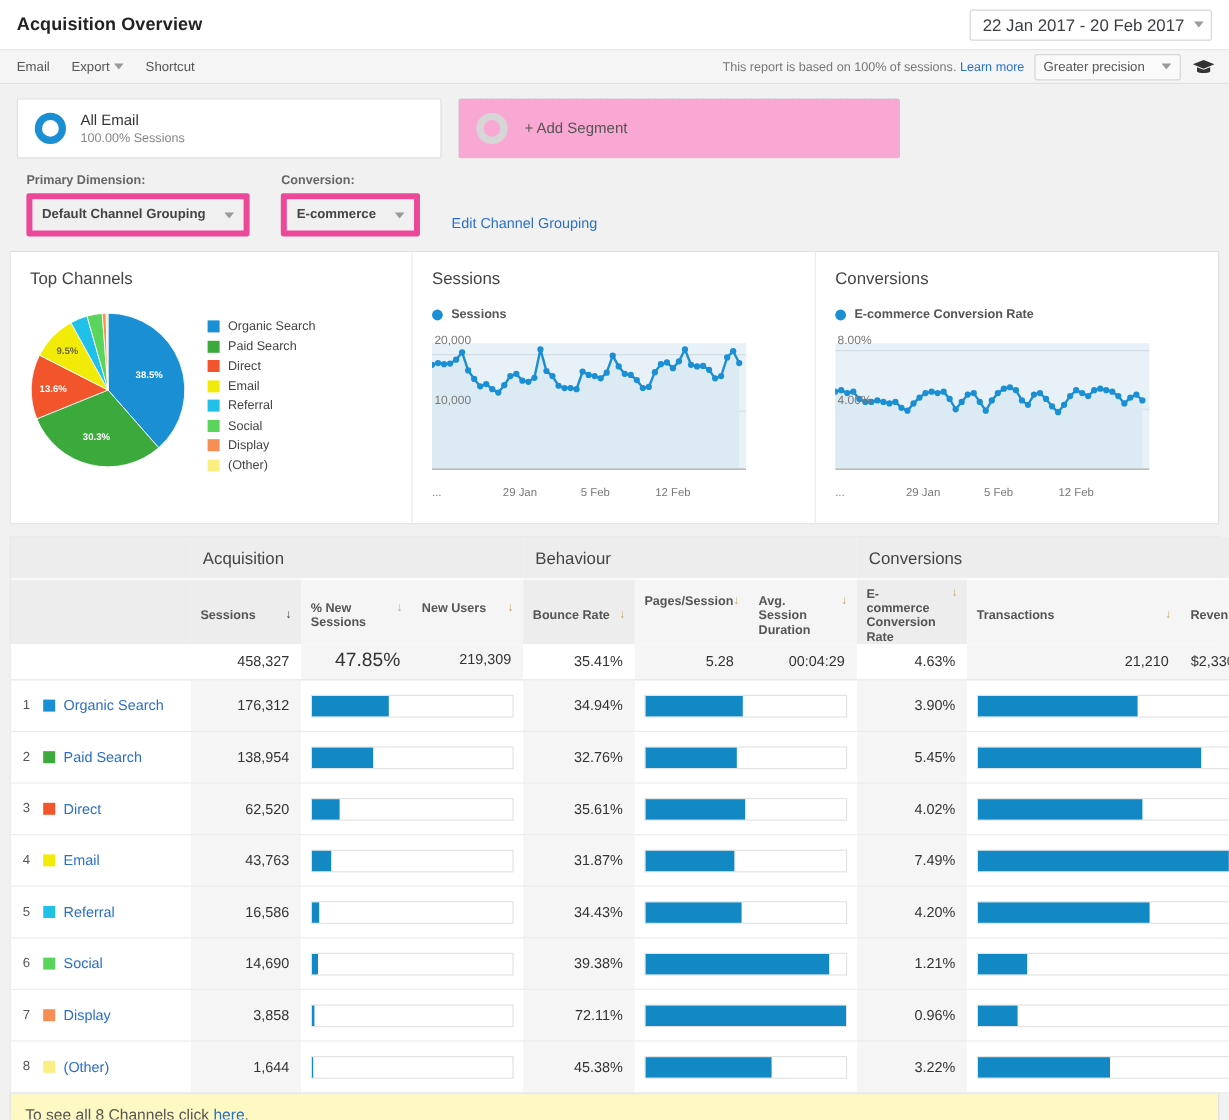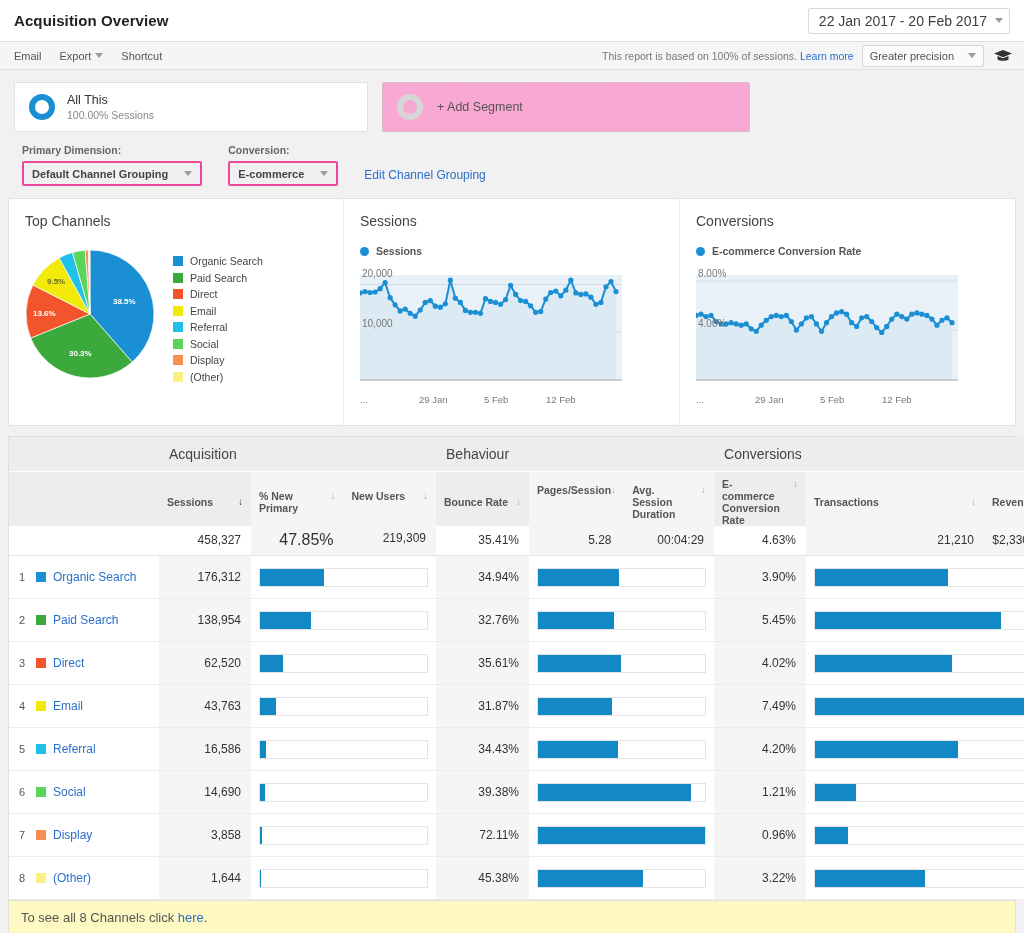--- a/index.html
+++ b/index.html
@@ -61,22 +61,22 @@
   .donut.grey { border-color:#d6d6d6; }
   .seg-name { font-size:12.5px; color:#333; line-height:15px; }
   .seg-sub { font-size:10.5px; color:#888; line-height:14px; }
   .seg-addtext { font-size:12.5px; color:#555; }
 
   
   .dimrow { padding:12px 14px 12px 22px; display:flex; align-items:flex-end; gap:26px; }
   .dim-group { display:flex; flex-direction:column; gap:5px; }
   .dim-label { font-size:10.5px; font-weight:bold; color:#666; }
   .dim-select {
-    background:#f0f0f0; border:2px solid #ec4899; border-radius:2px;
-    height:25px; display:flex; align-items:center; justify-content:space-between;
+    background:#f0f0f0; border:5px solid #ec4899; border-radius:2px;
+    height:36px; display:flex; align-items:center; justify-content:space-between;
     padding:0 8px; gap:16px; font-size:11px; font-weight:bold; color:#444; min-width:80px;
   }
   .dim-select.wide { min-width:140px; }
   .dim-link { font-size:12px; color:#2a6fc9; text-decoration:none; padding-bottom:4px; }
 
   
   .panels {
     margin:0 8px; background:#fff; border:1px solid #e0e0e0;
     display:flex; height:228px;
   }
@@ -174,21 +174,21 @@
             <path d="M4.5 7 L4.5 10.5 C6 12.2 14 12.2 15.5 10.5 L15.5 7 L10 9.2 Z" fill="#333"></path>
           </svg>
       </span>
     </div>
   </div>
 
   <div class="segbar">
     <div class="seg-box">
       <span class="donut"></span>
       <span>
-        <div class="seg-name">All This</div>
+        <div class="seg-name">All Email</div>
         <div class="seg-sub">100.00% Sessions</div>
       </span>
     </div>
     <div class="seg-add">
       <span class="donut grey"></span>
       <span class="seg-addtext">+ Add Segment</span>
     </div>
   </div>
 
   <div class="dimrow">
@@ -450,21 +450,21 @@
           <td></td>
           <td>
             <div class="hdr-inner">
                 <span class="hdr-txt">Sessions</span>
                 <span class="sort-arrow active">↓</span>
               </div>
           </td>
           <td class="lite">
             <div class="hdr-inner" style="padding:0 8px 0 8px; display:grid; grid-template-columns:1fr 1fr;">
               <span style="display:flex;justify-content:space-between;padding-right:8px;">
-                  <span class="hdr-txt">% New Primary</span>
+                  <span class="hdr-txt">% New Sessions</span>
                   <span class="sort-arrow">↓</span>
                 </span>
               <span style="display:flex;justify-content:space-between;padding-left:8px;">
                   <span class="hdr-txt">New Users</span>
                   <span class="sort-arrow">↓</span>
                 </span>
             </div>
           </td>
           <td>
             <div class="hdr-inner">

